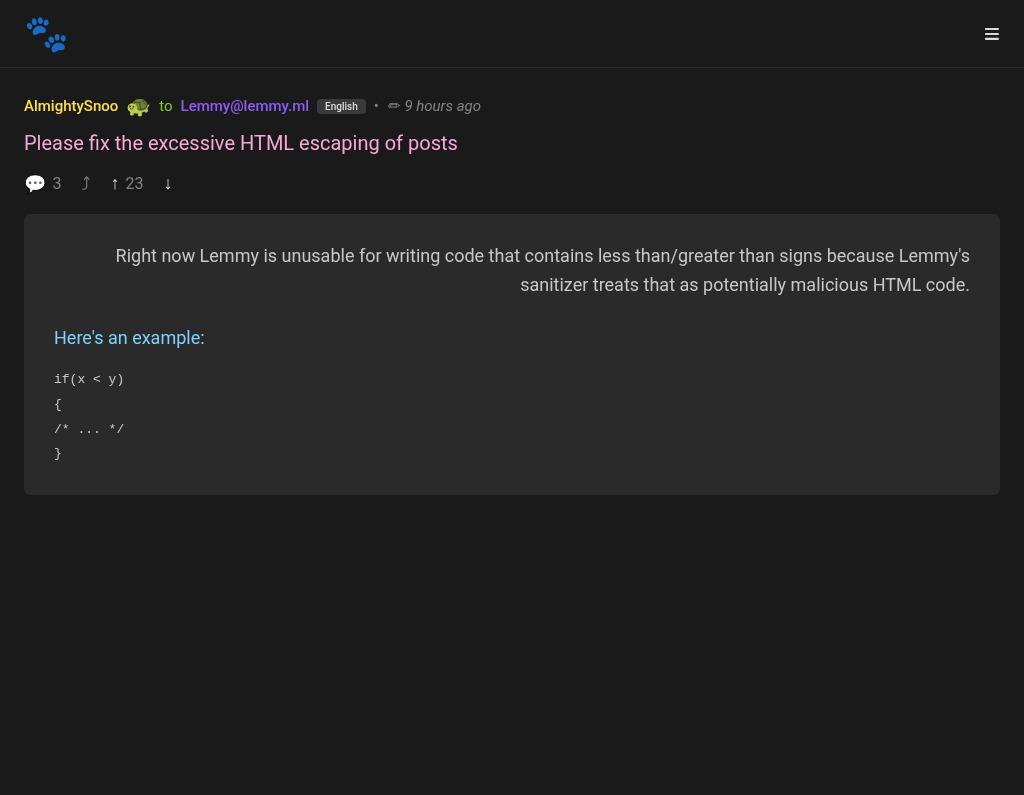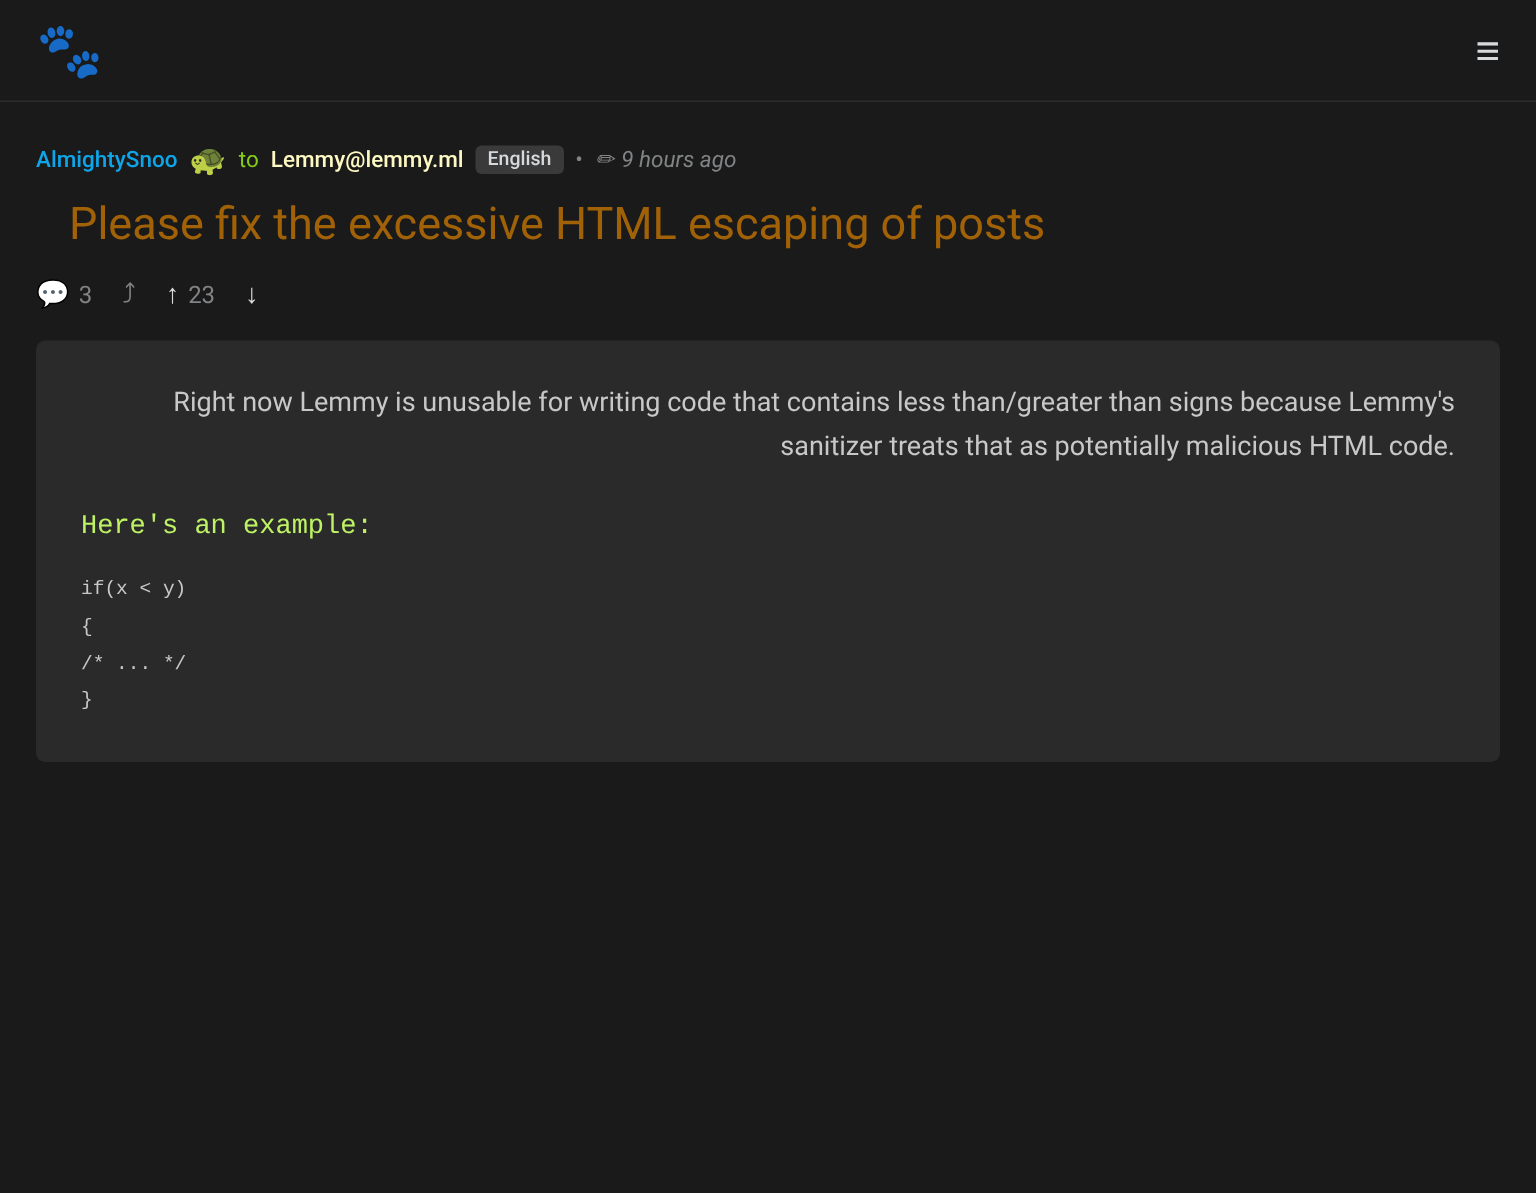--- a/index.html
+++ b/index.html
@@ -54,43 +54,43 @@
     .post-meta {
       display: flex;
       align-items: center;
       gap: 8px;
       flex-wrap: wrap;
       margin-bottom: 14px;
       font-size: 15px;
     }
 
     .post-author {
-      color: #0ea5e9;
+      color: #fde047;
       text-decoration: none;
       font-weight: 500;
       text-align: right;
     }
 
     .post-to {
       color: #84cc16;
       text-align: right;
     }
 
     .post-community {
-      color: #fef9c3;
+      color: #8b5cf6;
       text-decoration: none;
       font-weight: 500;
     }
 
     .post-language-badge {
       background-color: #3a3a3b;
       color: #d7dadc;
       border-radius: 4px;
       padding: 2px 8px;
-      font-size: 13px;
+      font-size: 10px;
       font-weight: 500;
     }
 
     .post-dot {
       color: #818384;
     }
 
     .post-time {
       color: #818384;
       font-style: italic;
@@ -98,26 +98,25 @@
       align-items: center;
       gap: 5px;
     }
 
     .pencil-icon {
       color: #818384;
     }
 
     
     .post-title {
-      font-size: 30px;
+      font-size: 20px;
       font-weight: 400;
-      color: #a16207;
+      color: #f9a8d4;
       line-height: 1.3;
       margin-bottom: 16px;
-      margin-left: 22px;
     }
 
     
     .post-actions {
       display: flex;
       align-items: center;
       gap: 20px;
       margin-bottom: 20px;
     }
 
@@ -148,22 +147,21 @@
       line-height: 1.6;
     }
 
     .post-body-text {
       margin-bottom: 24px;
       text-align: right;
     }
 
     .post-body-example-label {
       margin-bottom: 16px;
-      color: #bef264;
-      font-family: Liberation Mono, monospace;
+      color: #7dd3fc;
     }
 
     .post-body-code {
       font-family: 'Courier New', Courier, monospace;
       font-size: 13px;
       color: #c8c8c9;
       line-height: 1.9;
     }
 
     .post-body-code div {

